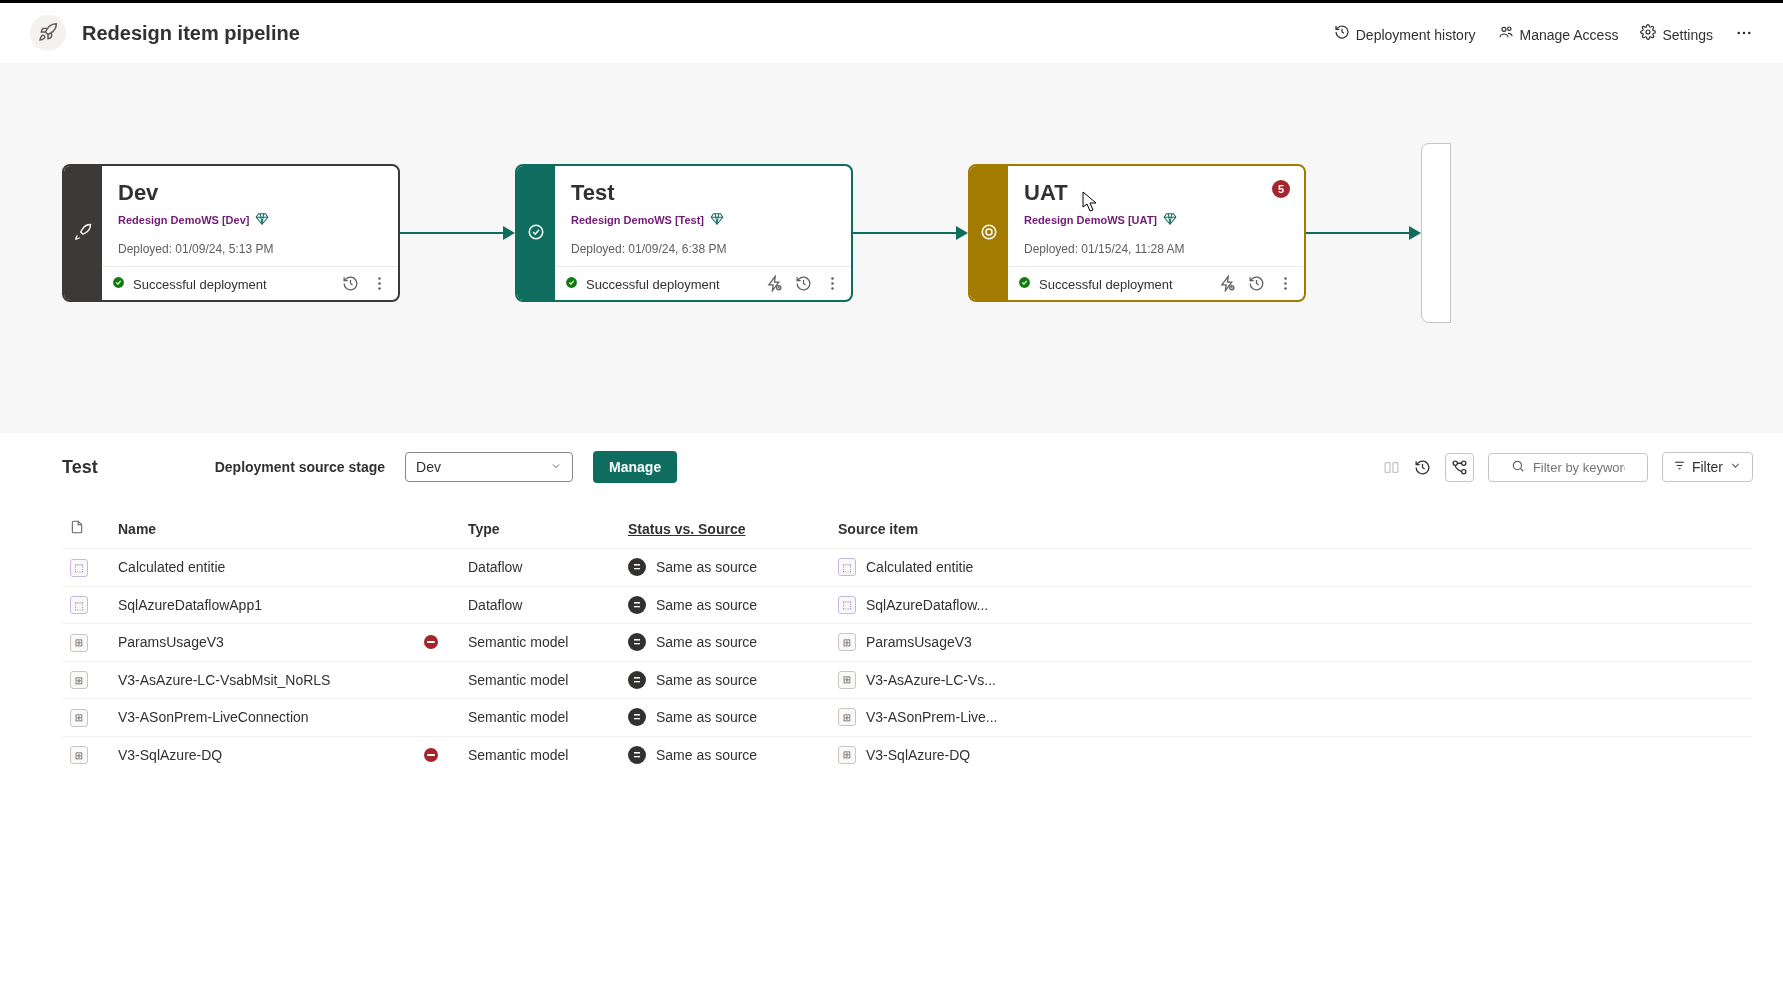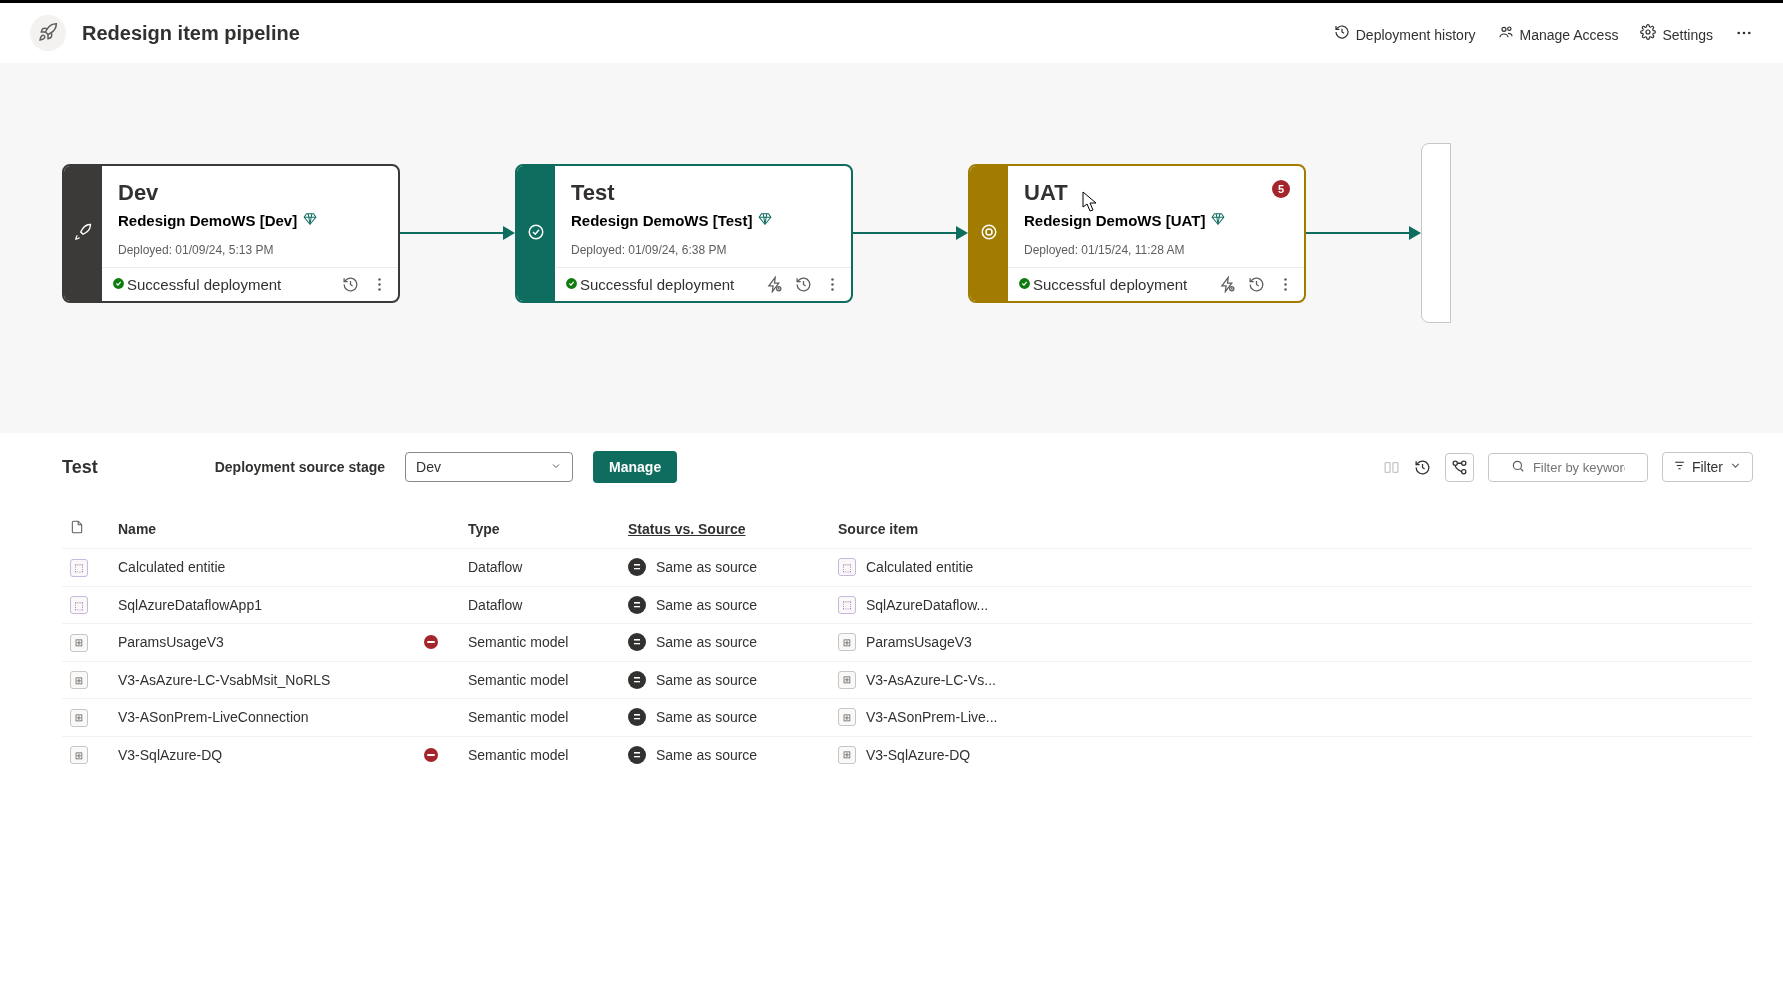--- a/index.html
+++ b/index.html
@@ -18,25 +18,25 @@
 
   
   .canvas { background: #f7f7f7; padding: 80px 0 90px 0; position: relative; overflow: hidden; height: 370px;}
   .stages-row { display: flex; align-items: center; padding-left: 62px; gap: 0; }
   
   .stage-card { width: 338px; border: 2px solid; border-radius: 8px; background: #fff; display: flex; overflow: hidden; flex-shrink: 0; }
   .stage-sidebar { width: 38px; display: flex; align-items: center; justify-content: center; }
   .stage-body { flex: 1; display: flex; flex-direction: column; }
   .stage-main { padding: 14px 16px 10px 16px; position: relative; }
   .stage-name { font-size: 22px; font-weight: 600; color: #323130; margin-bottom: 6px; }
-  .stage-workspace { font-size: 15px; font-weight: 600; color: #000000; display: flex; align-items: center; gap: 6px; }
+  .stage-workspace { font-size: 11px; font-weight: 600; color: #701a75; display: flex; align-items: center; gap: 6px; }
   .stage-workspace svg { width: 14px; height: 14px; }
   .stage-deployed { font-size: 12px; color: #605e5c; margin-top: 14px; }
   .stage-footer { border-top: 1px solid #edebe9; padding: 8px 10px; display: flex; align-items: center; justify-content: space-between; }
-  .stage-status { display: flex; align-items: flex-start; gap: 2px; font-size: 15px; color: #323130; }
+  .stage-status { display: flex; align-items: flex-end; gap: 8px; font-size: 13px; color: #323130; }
   .stage-status-icon svg { width: 13px; height: 13px; }
   .stage-actions { display: flex; align-items: center; gap: 12px; }
   .stage-actions span svg { width: 17px; height: 17px; }
   .stage-actions span { cursor: pointer; display:flex; align-items:center;}
   .stage-badge { position: absolute; top: 14px; right: 14px; width: 18px; height: 18px; border-radius: 50%; background: #a4262c; color: #fff; font-size: 11px; font-weight: 600; display: flex; align-items: center; justify-content: center; }
 
   .stage-dev { border-color: #3b3a39; }
   .stage-dev .stage-sidebar { background: #3b3a39; }
   .stage-test { border-color: #0f6d5f; }
   .stage-test .stage-sidebar { background: #0f6d5f; }

